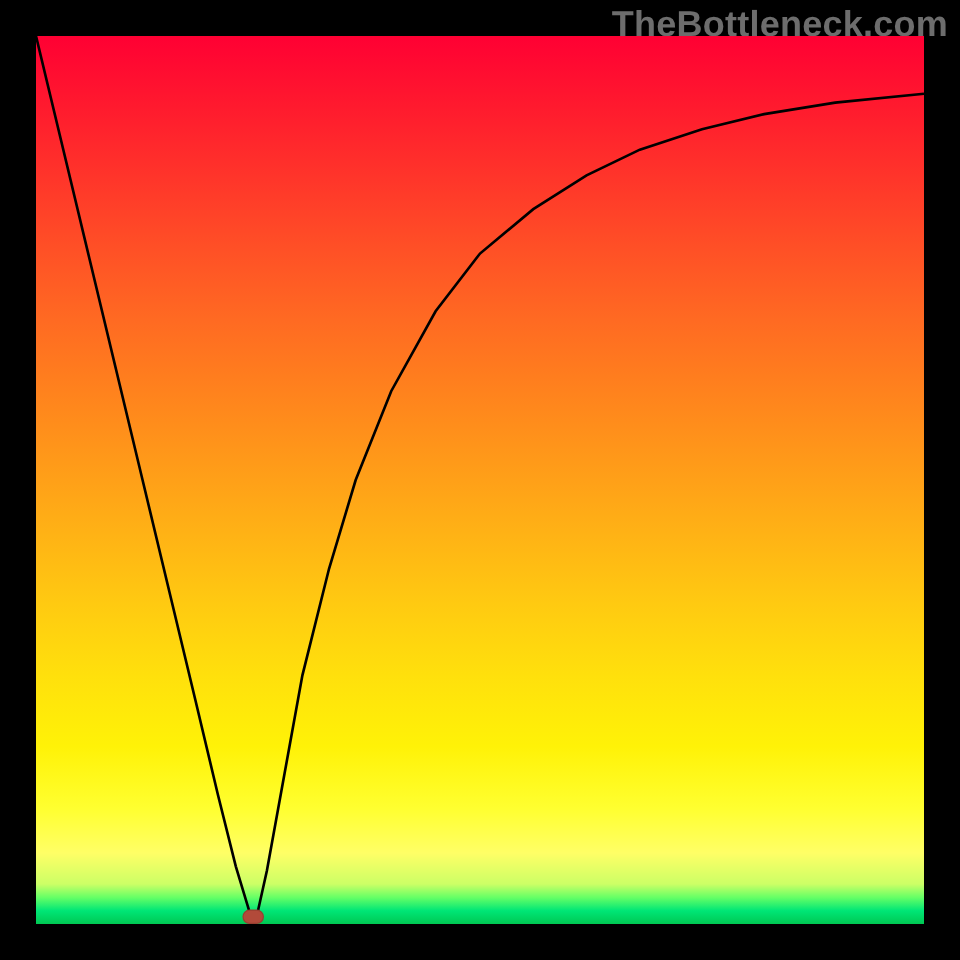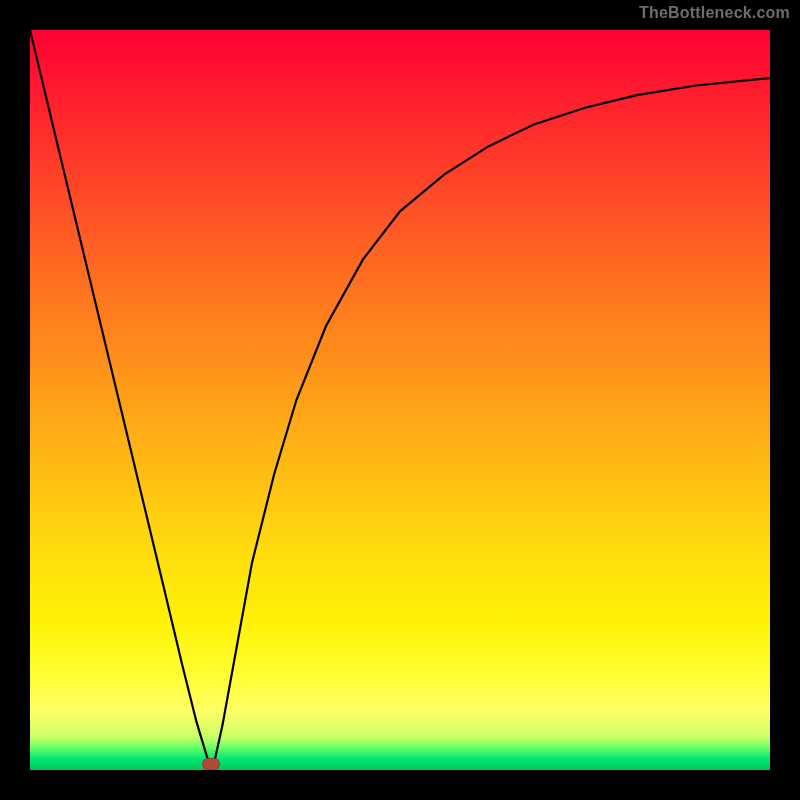--- a/index.html
+++ b/index.html
@@ -42,21 +42,21 @@
       #ccff66 95.5%,
       #66ff66 97%,
       #00e676 98.5%,
       #00c853 100%
     );
   }
   .watermark {
     position: absolute;
     top: 4px;
     right: 10px;
-    font-size: 16px;
+    font-size: 30px;
     font-weight: 600;
     color: #6d6d6d;
     letter-spacing: 0.2px;
     user-select: none;
     white-space: nowrap;
   }
   .curve-svg {
     position: absolute;
     left: 0;
     top: 0;

